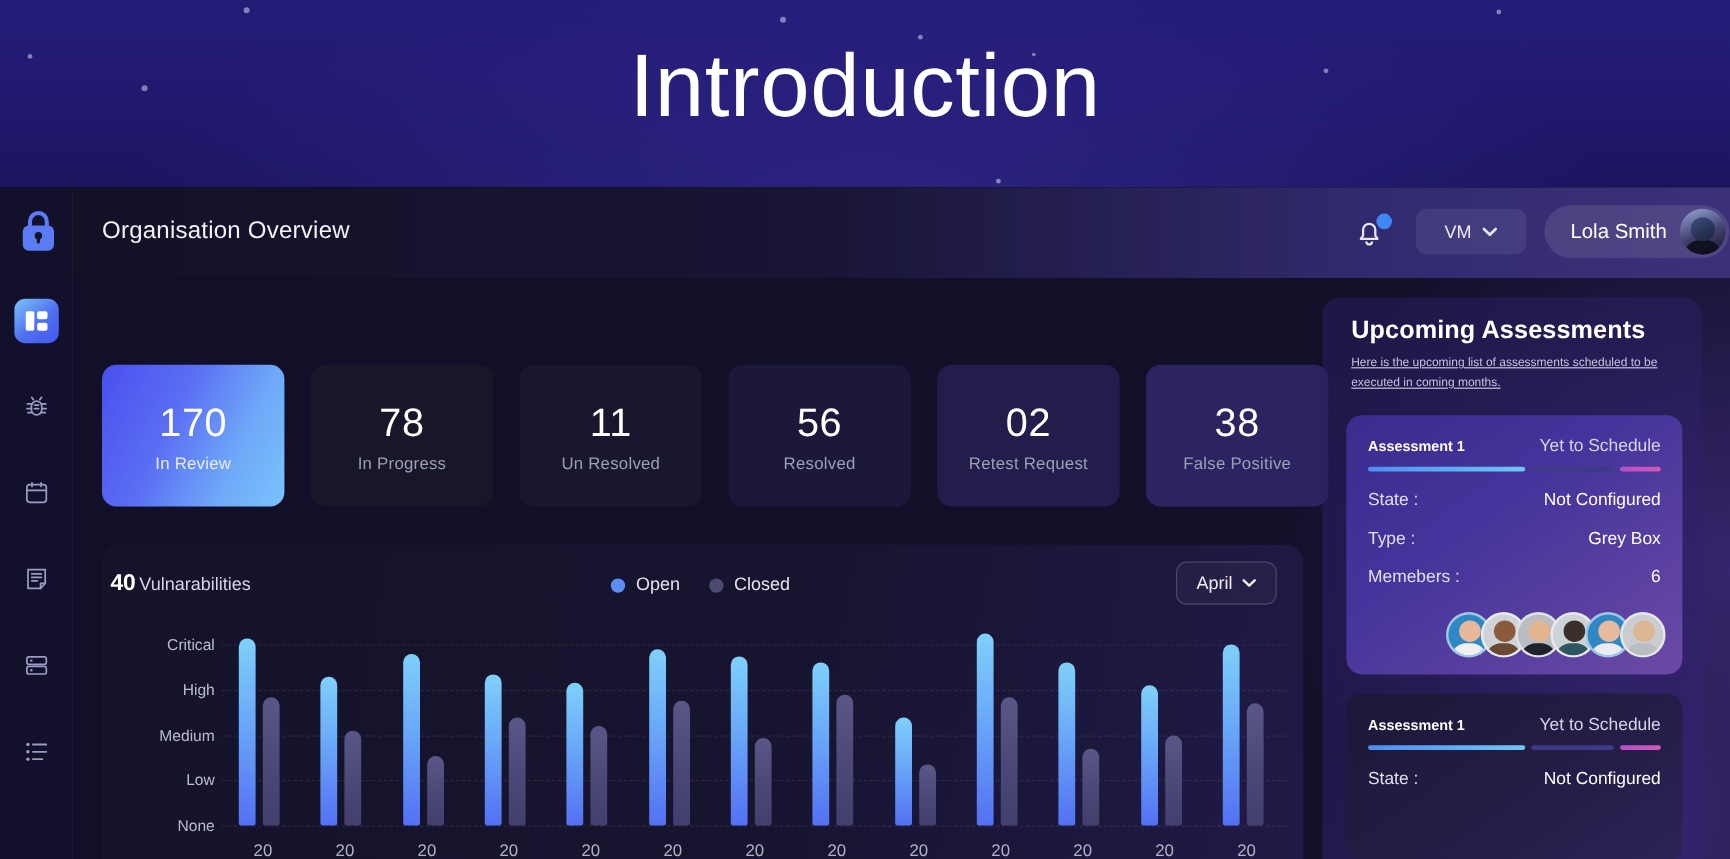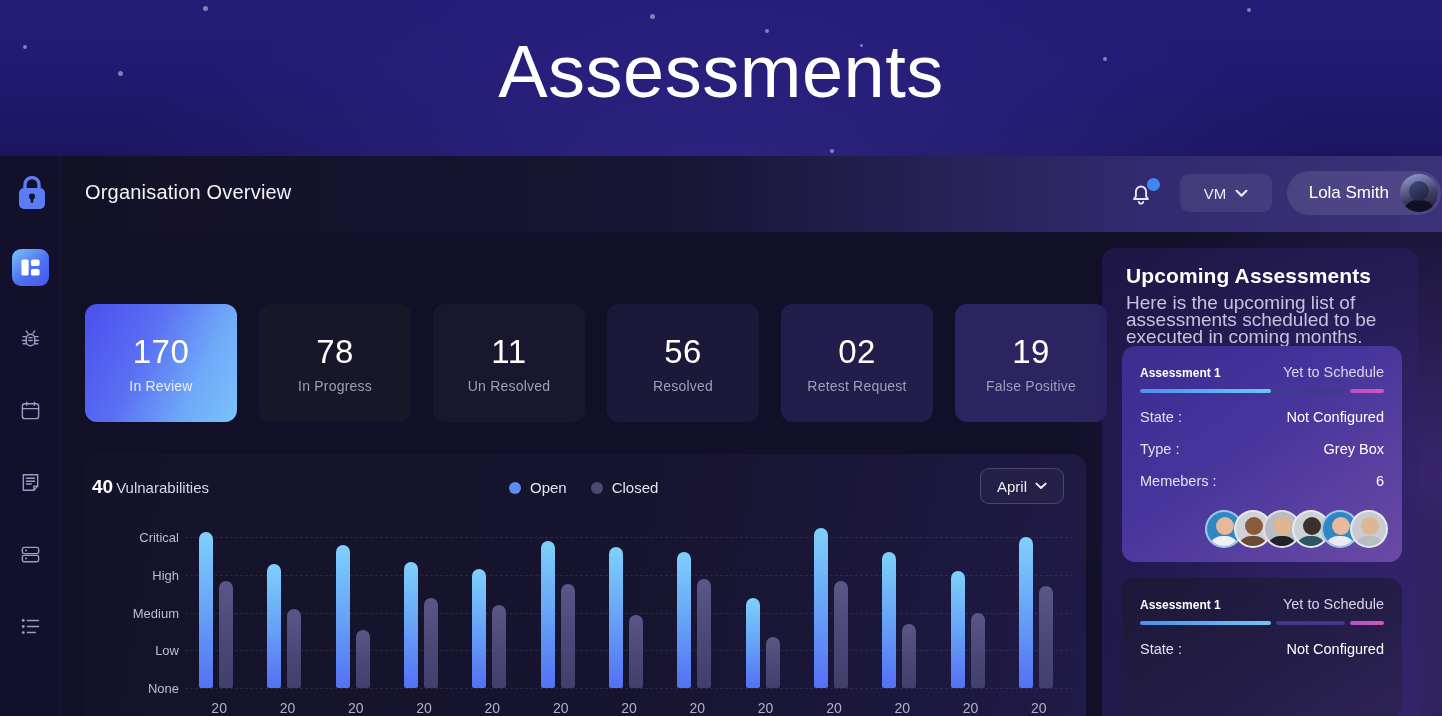--- a/index.html
+++ b/index.html
@@ -189,21 +189,21 @@
     position: absolute; left: 1041px; top: 16px;
     width: 316px; height: 468px; border-radius: 14px 14px 0 0;
     background: linear-gradient(160deg, rgba(40,30,95,0.55) 0%, rgba(52,36,118,0.45) 100%);
   }
   #ua-title {
     position: absolute; left: 24px; top: 16px;
     color: #ffffff; font-size: 21px; font-weight: 700; letter-spacing: .1px;
   }
   #ua-sub {
     position: absolute; left: 24px; top: 46px; width: 278px;
-    color: #c6c2dd; font-size: 19px; line-height: 17px;
+    color: #c6c2dd; font-size: 10px; line-height: 17px; text-decoration: underline;
   }
   .assess {
     position: absolute; left: 20px; width: 280px; border-radius: 13px;
     padding: 18px 18px 16px 18px;
   }
   .assess.highlight {
     top: 98px; height: 216px;
     background: linear-gradient(145deg, #3b2c8f 0%, #45349b 40%, #6b4aa5 100%);
   }
   .assess.dim {
@@ -257,21 +257,21 @@
 <div id="banner">
   <span class="star" style="left:203px;top:6px;width:5px;height:5px;"></span>
   <span class="star" style="left:650px;top:14px;width:5px;height:5px;"></span>
   <span class="star" style="left:765px;top:29px;width:4px;height:4px;"></span>
   <span class="star" style="left:860px;top:44px;width:3px;height:3px;"></span>
   <span class="star" style="left:118px;top:71px;width:5px;height:5px;"></span>
   <span class="star" style="left:23px;top:45px;width:4px;height:4px;"></span>
   <span class="star" style="left:1103px;top:57px;width:4px;height:4px;"></span>
   <span class="star" style="left:830px;top:149px;width:4px;height:4px;"></span>
   <span class="star" style="left:1247px;top:8px;width:4px;height:4px;"></span>
-  <div id="banner-title">Assessments</div>
+  <div id="banner-title">Introduction</div>
 </div>
 
 <div id="app">
 
   <nav id="sidebar">
     <div id="logo">
       <svg viewBox="0 0 32 36" width="32" height="36">
         <rect x="3" y="13" width="26" height="21" rx="5" fill="#5b7cf5"></rect>
         <path d="M9 14 v-4.5 a7 7 0 0 1 14 0 V14" fill="none" stroke="#5b7cf5" stroke-width="3.4"></path>
         <circle cx="16" cy="21.5" r="3.1" fill="#15142b"></circle>
@@ -373,21 +373,21 @@
       </div>
       <div class="stat s3">
         <span class="num">56</span>
         <span class="lbl">Resolved</span>
       </div>
       <div class="stat s4">
         <span class="num">02</span>
         <span class="lbl">Retest Request</span>
       </div>
       <div class="stat s5">
-        <span class="num">19</span>
+        <span class="num">38</span>
         <span class="lbl">False Positive</span>
       </div>
     </section>
 
     <section id="chart-card">
       <div id="chart-head">
         <div id="vuln-count">
           <b>40</b><span class="u">Vulnarabilities</span>
         </div>
 

